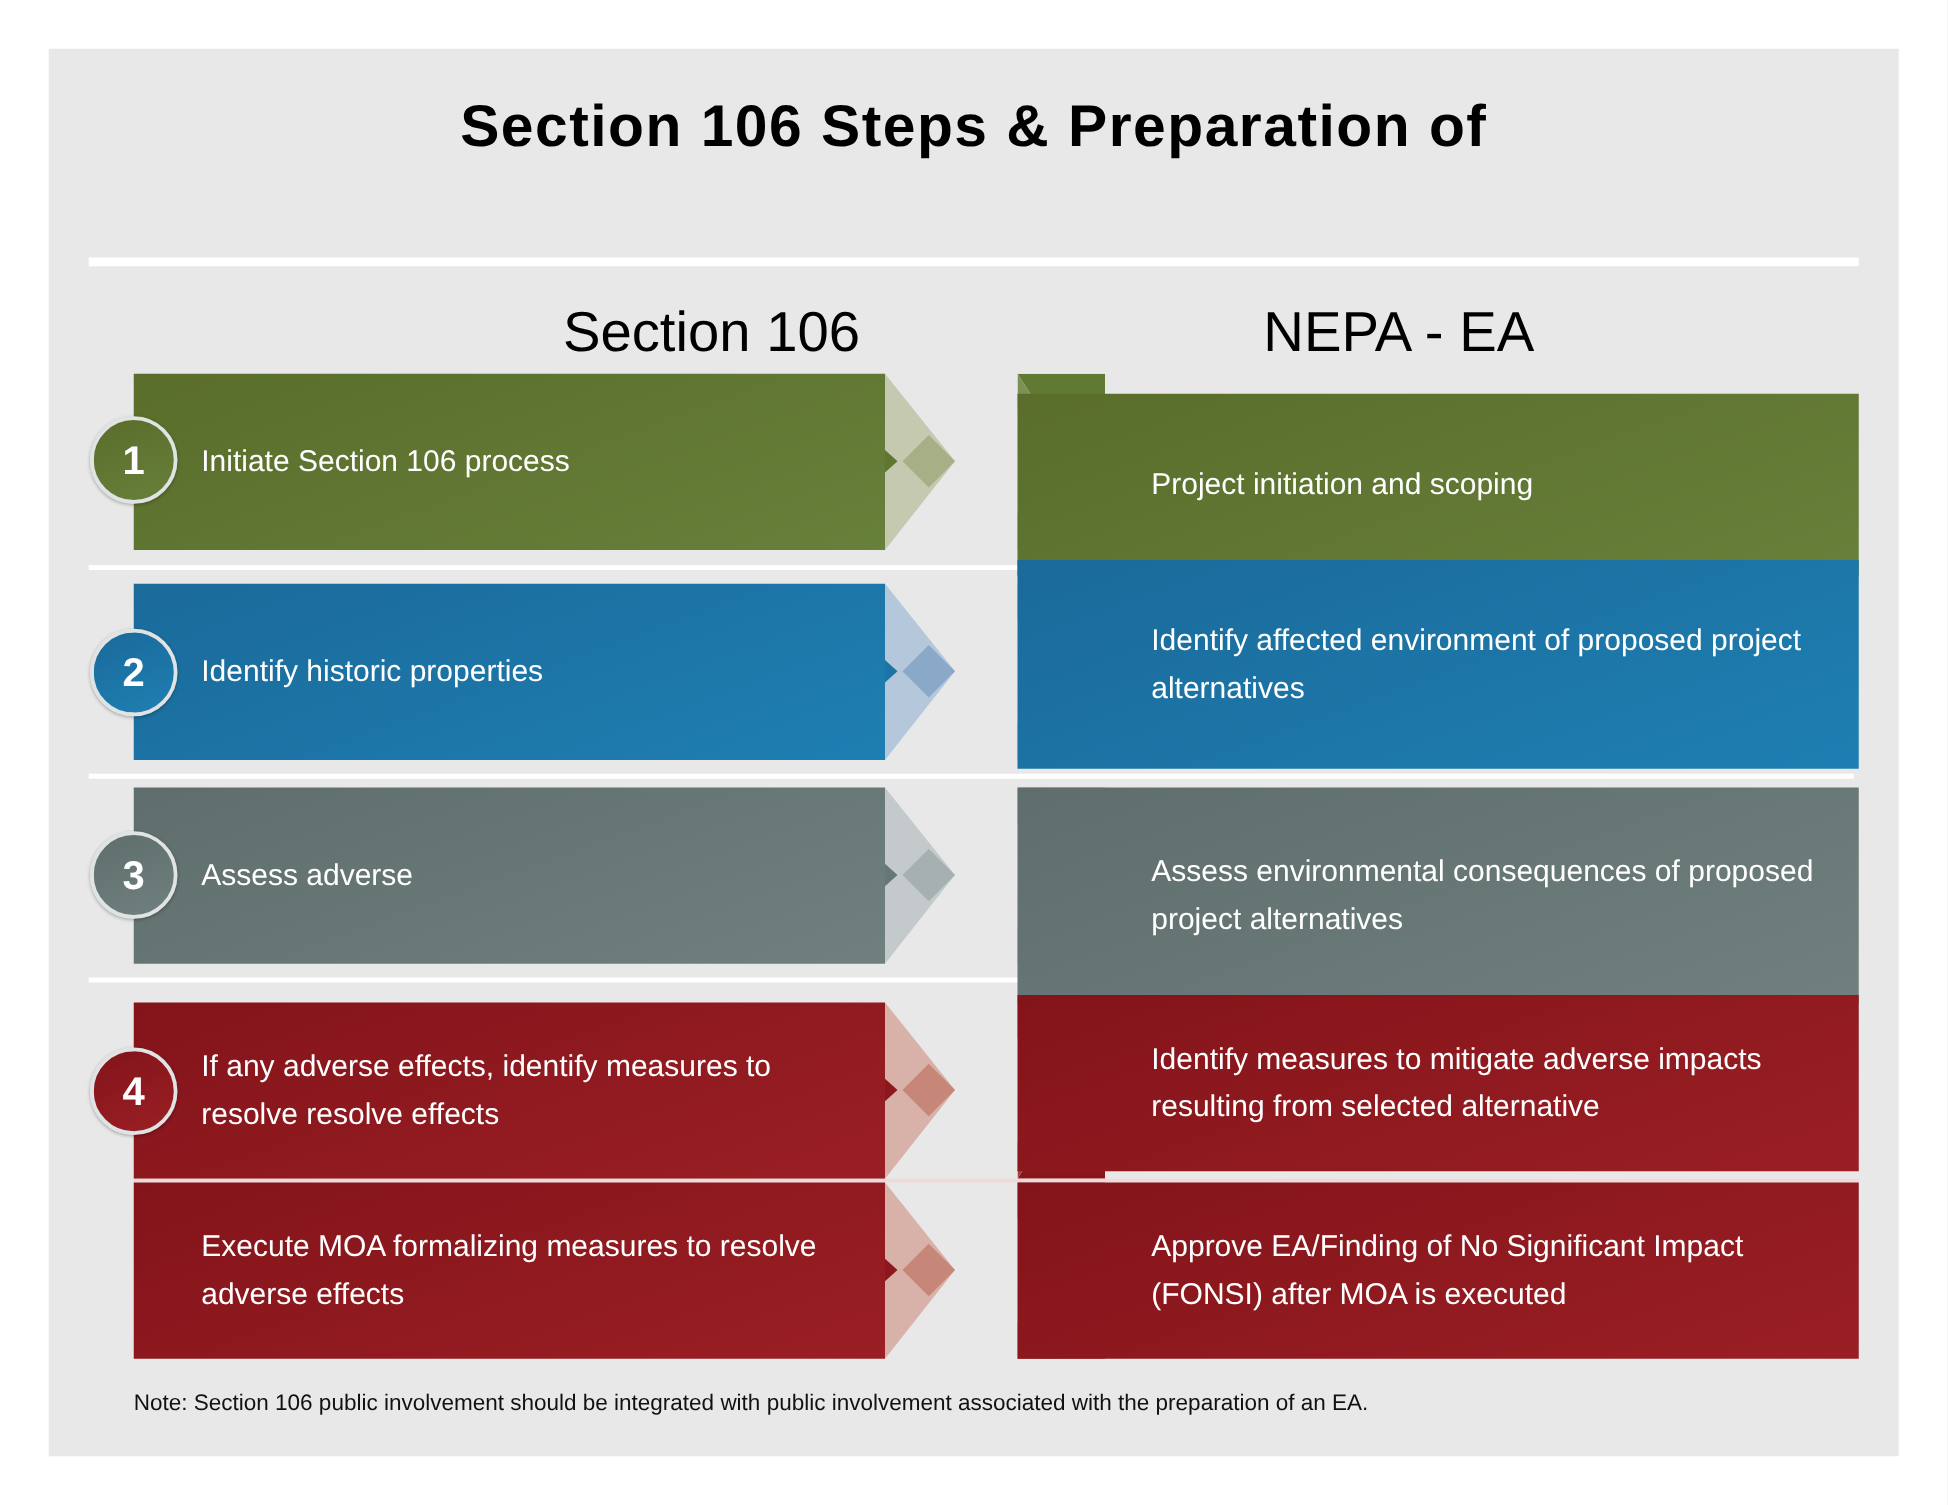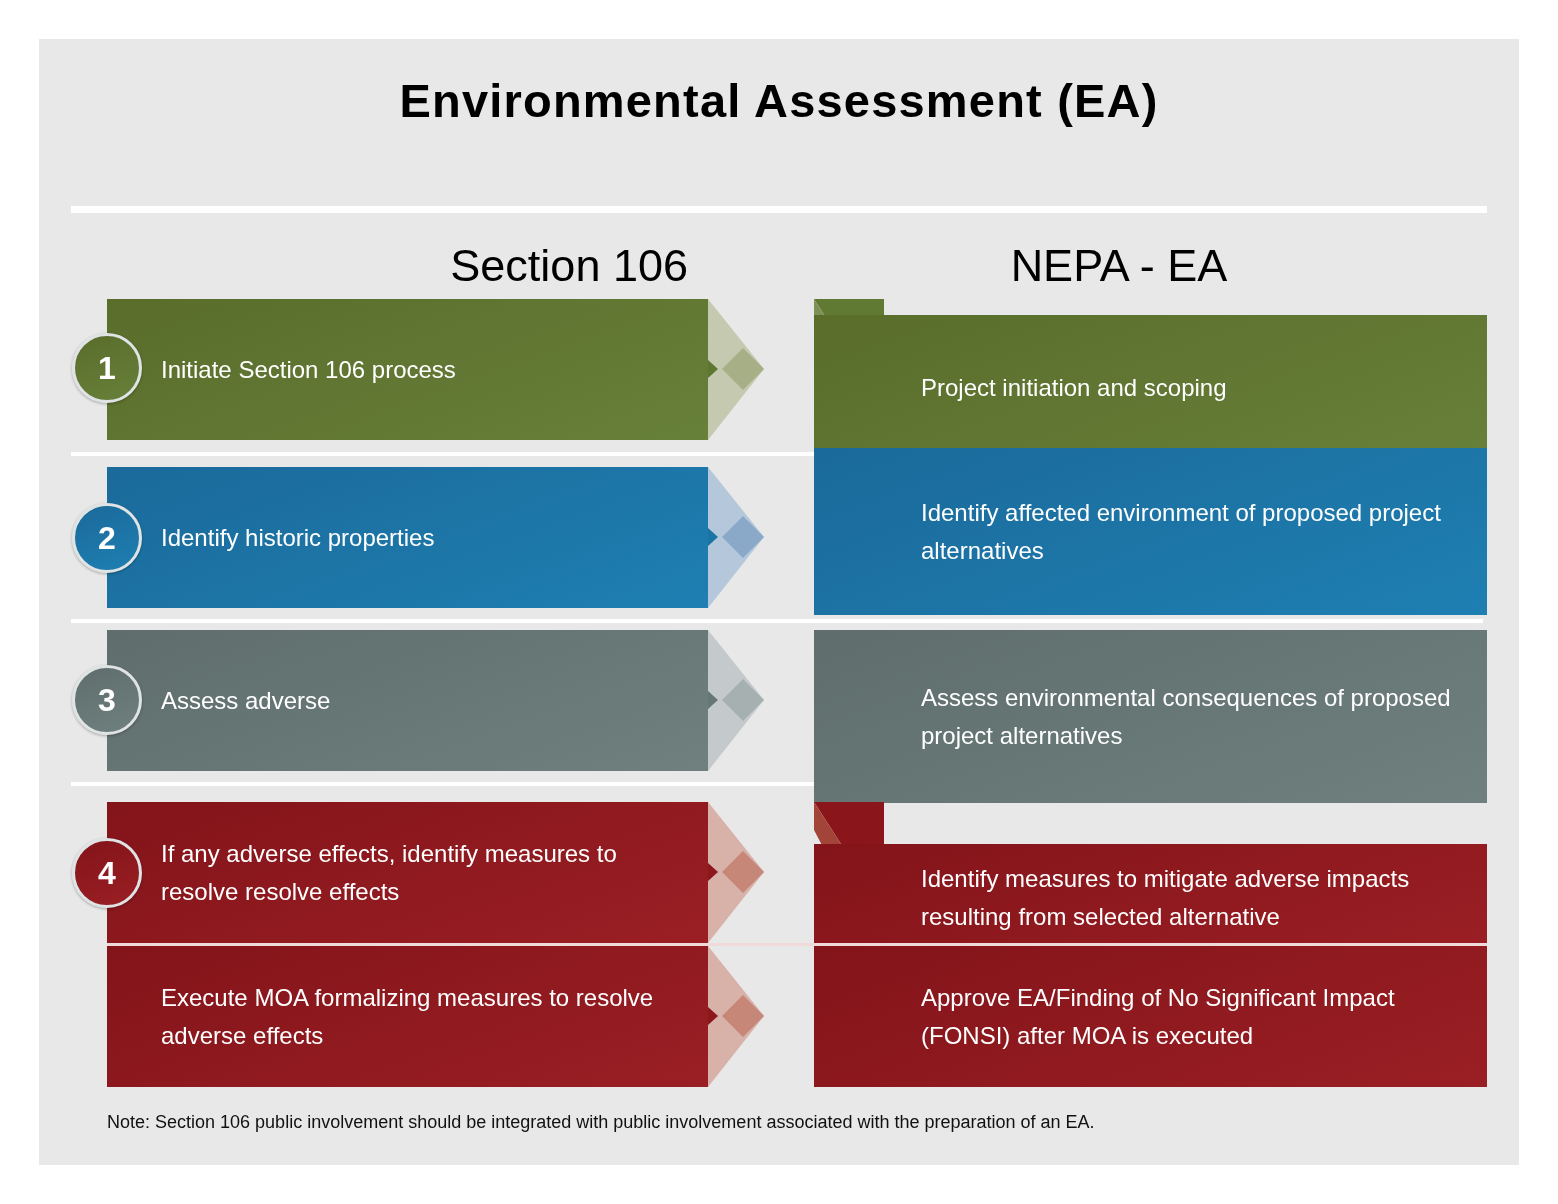--- a/index.html
+++ b/index.html
@@ -23,21 +23,21 @@
   .arrow-in { position:absolute; left:814px; width:70px; }
   .subrule { position:absolute; left:107px; width:1380px; height:3px; background:#f0d9d9; }
   .note { position:absolute; left:107px; top:1112px; font-size:18px; color:#111; }
 </style>
 </head>
 <body>
 
 <div class="panel"></div>
 
 <div class="title">
-  <div>Environmental Assessment (EA)</div>
+  <div>Section 106 Steps &amp; Preparation of</div>
 </div>
 <div class="title-rule"></div>
 
 <div class="col-head left">Section 106</div>
 <div class="col-head right">NEPA - EA</div>
 
 <div class="row-rule" style="top:452px"></div>
 <div class="row-rule" style="top:619px"></div>
 <div class="row-rule" style="top:782px"></div>
 
@@ -107,21 +107,21 @@
 <svg class="arrow-out" style="top:802px" width="56" height="141" viewBox="0 0 56 141">
   <polygon points="0,0 56,70 0,141" fill="#d8b1a9"></polygon>
   <polygon points="14,70 35,49 56,70 35,91" fill="#c68678"></polygon>
   <polygon points="0,61 10,70 0,79" fill="#8c171d"></polygon>
 </svg>
 <svg class="arrow-in" style="top:802px" width="70" height="141" viewBox="0 0 70 141">
   <polygon points="0,0 70,0 70,141 0,141 45,70" fill="#8a161c"></polygon>
   <polygon points="0,0 45,70 0,141 0,112 22,70 0,28" fill="#a24538"></polygon>
   <polygon points="30,70 48,52 67,70 48,88" fill="#bd7264"></polygon>
 </svg>
-<div class="box r red" style="top:844px;height:108px">
+<div class="box r red" style="top:796px;height:141px">
   <span>Identify measures to mitigate adverse impacts resulting from selected alternative</span>
 </div>
 <div class="badge red" style="top:838px">
   <span>4</span>
 </div>
 
 <div class="subrule" style="top:943px"></div>
 
 <div class="box l red" style="top:946px;height:141px">
   <span>Execute MOA formalizing measures to resolve adverse effects</span>

